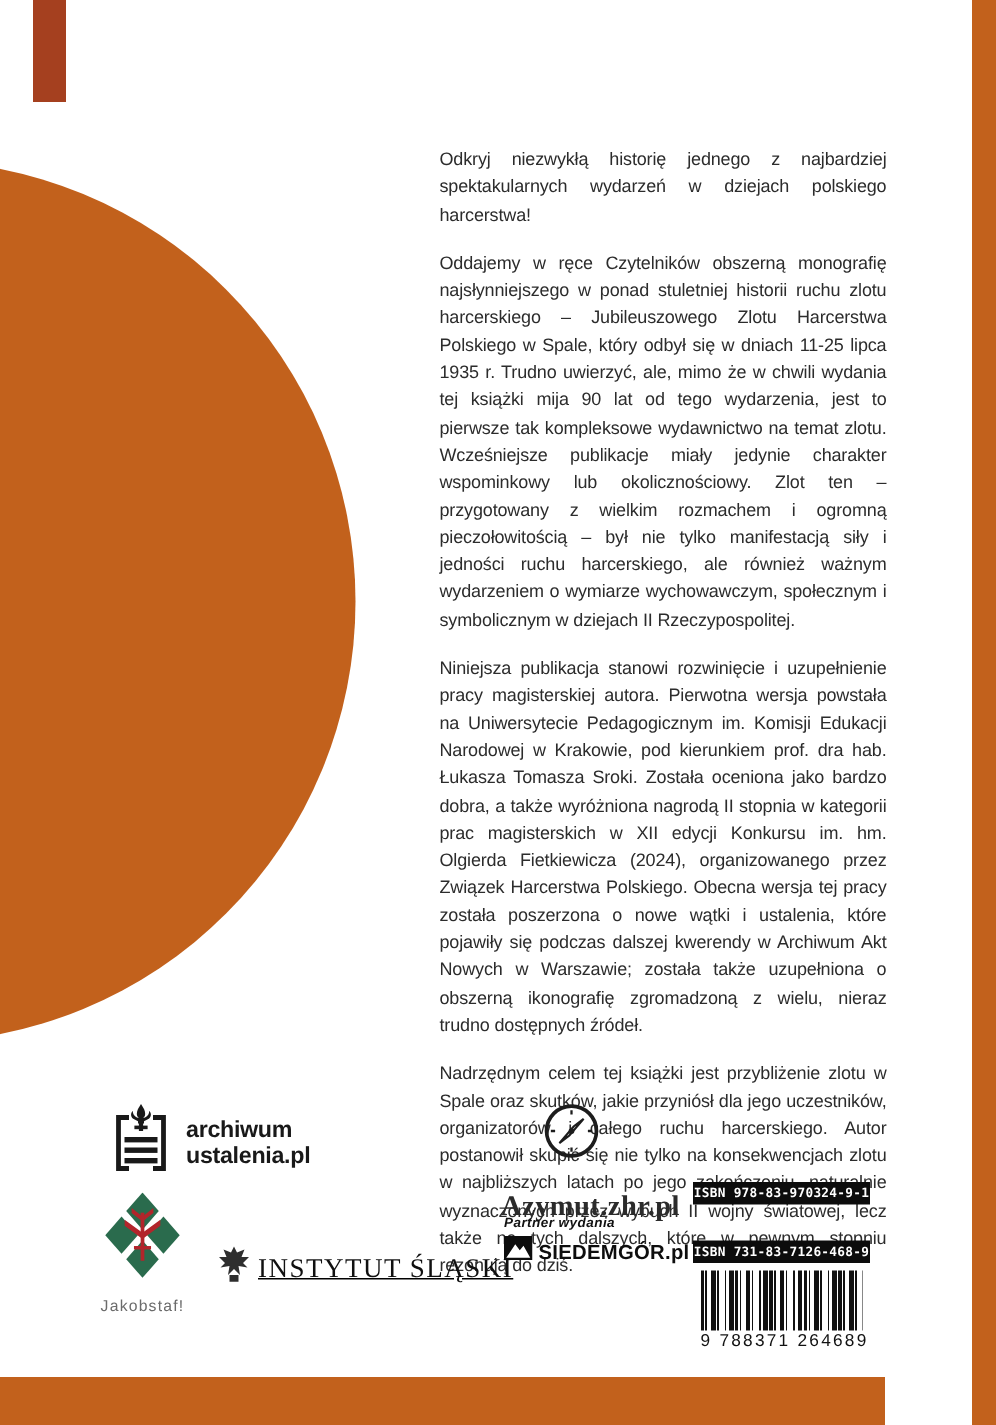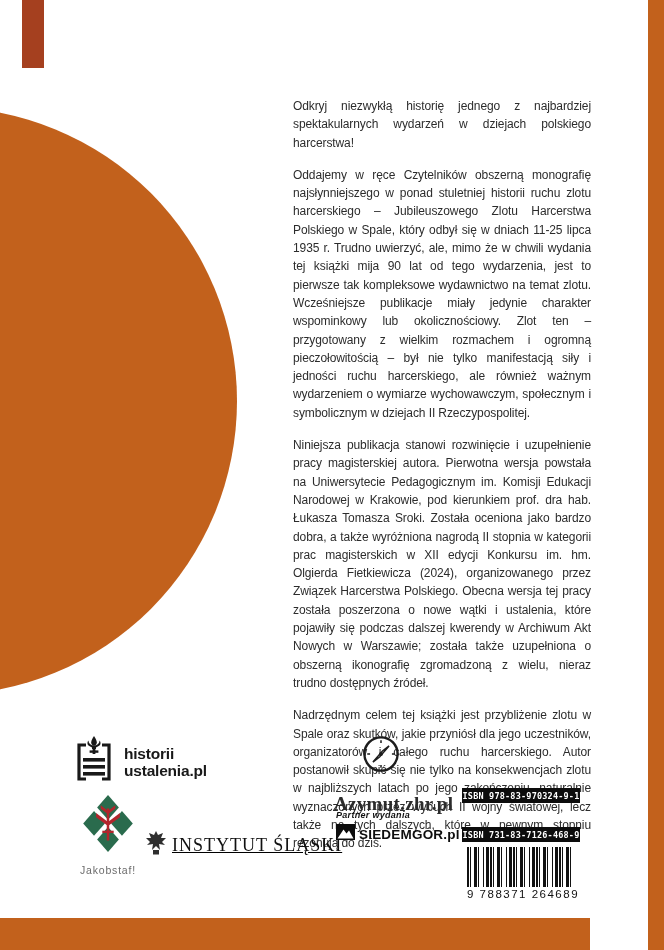--- a/index.html
+++ b/index.html
@@ -58,21 +58,21 @@
     background:repeating-linear-gradient(90deg,
       #111 0 2px, #fff 2px 3px, #111 3px 4px, #fff 4px 7px,
       #111 7px 10px, #fff 10px 11px, #111 11px 12px, #fff 12px 16px,
       #111 16px 17px, #fff 17px 19px, #111 19px 22px, #fff 22px 23px);
   }
   .barcode-digits {
     font-family:Liberation Sans, sans-serif; font-size:11.5px; color:#111;
     letter-spacing:1.5px; text-align:center; margin-top:1px; white-space:nowrap;
   }
 
-  .logo-jakobstaf { position:absolute; left:72px; top:795px; width:72px; text-align:center; }
+  .logo-jakobstaf { position:absolute; left:59px; top:795px; width:72px; text-align:center; }
   .jakobstaf-label { margin-top:5px; font-size:10.5px; color:#6b6b6b; letter-spacing:0.8px; }
 
   .logo-instytut { position:absolute; left:146px; top:830px; display:flex; align-items:center; gap:6px;text-decoration:underline; }
   .instytut-label {
     font-family:"Liberation Serif", serif; font-size:18px; color:#101010; letter-spacing:1px;
   }
 
   .logo-siedemgor { position:absolute; left:336px; top:810px; }
   .partner-heading { font-size:9px; font-weight:bold; font-style:italic; color:#111; letter-spacing:0.3px; margin-bottom:4px; }
   .siedemgor-row { display:flex; align-items:center; gap:4px; }
@@ -103,21 +103,21 @@
         <rect x="9" y="22" width="22" height="3.6" fill="#191919"></rect>
         <rect x="9" y="29" width="22" height="3.6" fill="#191919"></rect>
         <rect x="9" y="36" width="22" height="3.6" fill="#191919"></rect>
         <path d="M20 0 C18.4 2.5 17.2 4.4 17.2 6.6 C17.2 8.4 18.4 9.6 20 9.6 C21.6 9.6 22.8 8.4 22.8 6.6 C22.8 4.4 21.6 2.5 20 0 Z" fill="#191919"></path>
         <path d="M14.5 4.5 C13 6 13 8.5 14.8 9.8 L18 11.5 L18 13 L22 13 L22 11.5 L25.2 9.8 C27 8.5 27 6 25.5 4.5 C25.5 7 24 8.6 22 9.2 L18 9.2 C16 8.6 14.5 7 14.5 4.5 Z" fill="#191919"></path>
         <rect x="15.6" y="14.4" width="8.8" height="2.4" fill="#191919"></rect>
         <rect x="18.6" y="10.5" width="2.8" height="7.5" fill="#191919"></rect>
       </svg>
     </span>
     <div class="archiwum-text">
-      <div>historii</div>
+      <div>archiwum</div>
       <div>ustalenia.pl</div>
     </div>
   </div>
 
   <div class="logo-azymut">
     <span>
       <svg width="38" height="38" viewBox="0 0 40 40" aria-hidden="true">
         <circle cx="20" cy="20" r="17.5" fill="none" stroke="#1d1d1d" stroke-width="2.6"></circle>
         <g stroke="#1d1d1d" stroke-width="1.6">
           <line x1="20" y1="5.5" x2="20" y2="8.5"></line>

